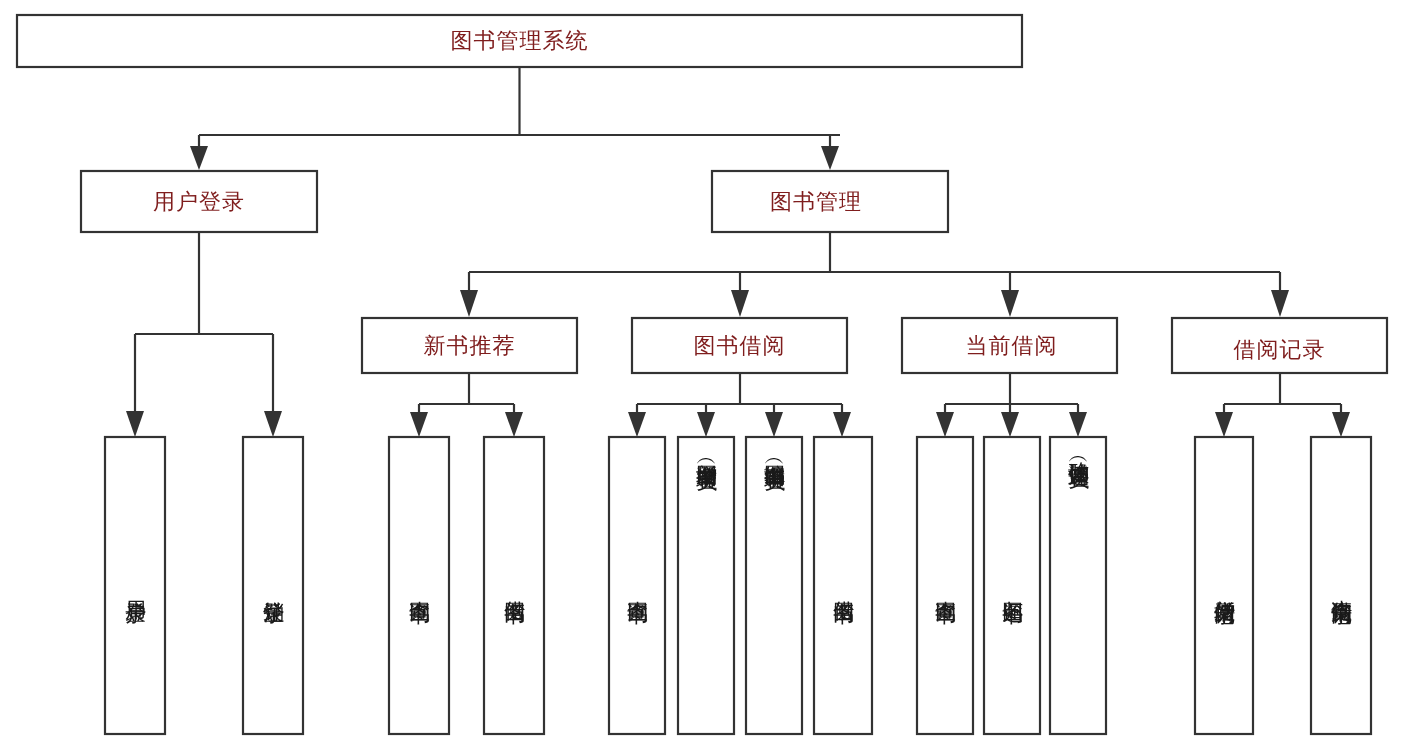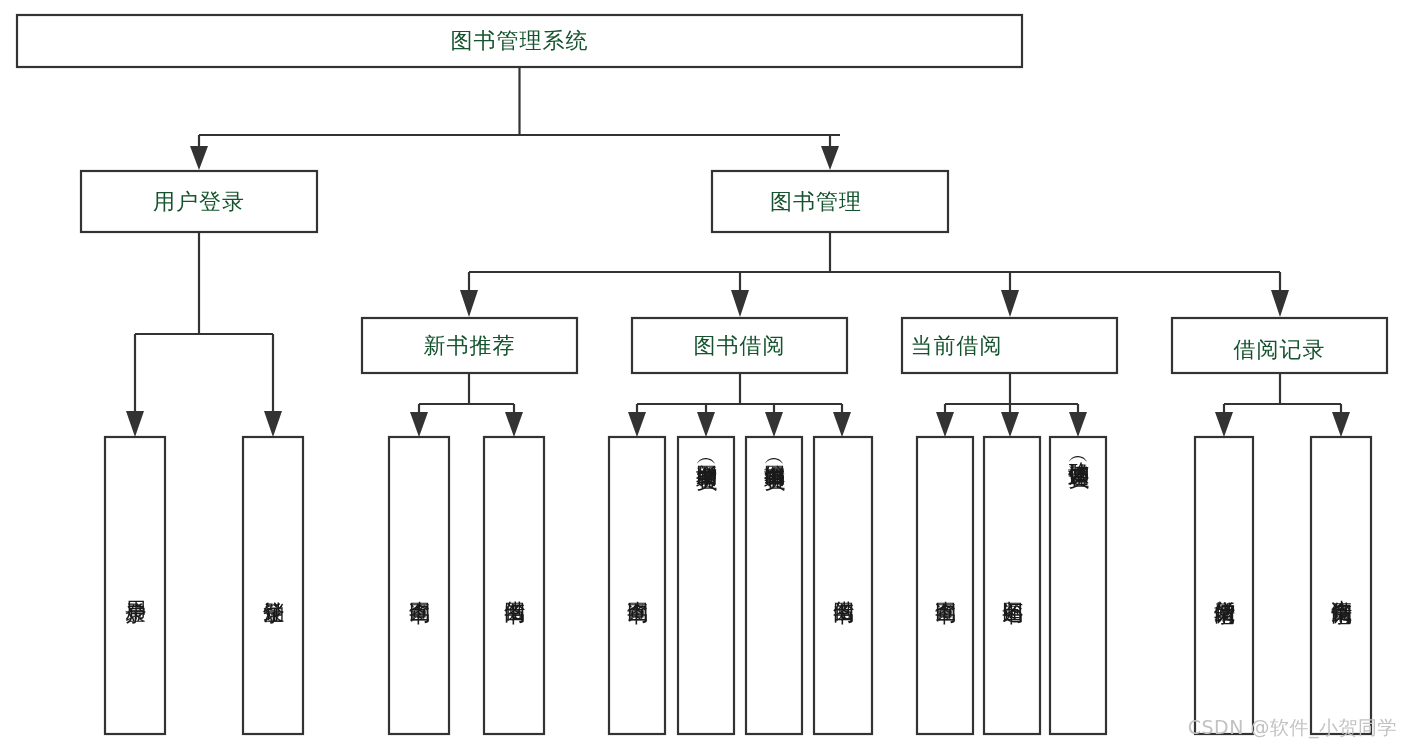--- a/index.html
+++ b/index.html
@@ -63,21 +63,21 @@
   .hlabel-wrap {
     position: absolute;
     display: flex;
     align-items: center;
     justify-content: center;
     pointer-events: none;
   }
   .hlabel-text {
     font-family: "DejaVu Sans", "Liberation Sans", sans-serif;
     font-size: 22px;
-    color: #14532d;
+    color: #7f1d1d;
     letter-spacing: 1px;
     white-space: nowrap;
   }
   #watermark {
     position: absolute;
     right: 8px;
     bottom: 6px;
     font-family: "DejaVu Sans", "Liberation Sans", sans-serif;
     font-size: 19px;
     color: #c2c2c2;
@@ -192,21 +192,21 @@
   <div class="hlabel-wrap" style="left:712px; top:171px; width:208px; height:61px;">
     <span class="hlabel-text">图书管理</span>
   </div>
 
   <div class="hlabel-wrap" style="left:632px; top:318px; width:215px; height:55px;">
     <span class="hlabel-text">图书借阅</span>
   </div>
   <div class="hlabel-wrap" style="left:362px; top:318px; width:215px; height:55px;">
     <span class="hlabel-text">新书推荐</span>
   </div>
-  <div class="hlabel-wrap" style="left:849px; top:318px; width:215px; height:55px;">
+  <div class="hlabel-wrap" style="left:904px; top:318px; width:215px; height:55px;">
     <span class="hlabel-text">当前借阅</span>
   </div>
   <div class="hlabel-wrap" style="left:1172px; top:318px; width:215px; height:63px;">
     <span class="hlabel-text">借阅记录</span>
   </div>
 
   <div class="vlabel-wrap" style="left:105px; top:437px; width:60px; height:297px;">
     <span class="vlabel-text">用户登录</span>
   </div>
   <div class="vlabel-wrap" style="left:243px; top:437px; width:60px; height:297px;">
@@ -243,15 +243,14 @@
     <span class="vlabel-text">确认归还（管理员）</span>
   </div>
 
   <div class="vlabel-wrap" style="left:1195px; top:437px; width:58px; height:297px;">
     <span class="vlabel-text">新增借阅记录</span>
   </div>
   <div class="vlabel-wrap" style="left:1311px; top:437px; width:60px; height:297px;">
     <span class="vlabel-text">查询借阅记录</span>
   </div>
 
-  <div id="watermark">CSDN @软件_小贺同学</div>
 
 </div>
 
 </body></html>

